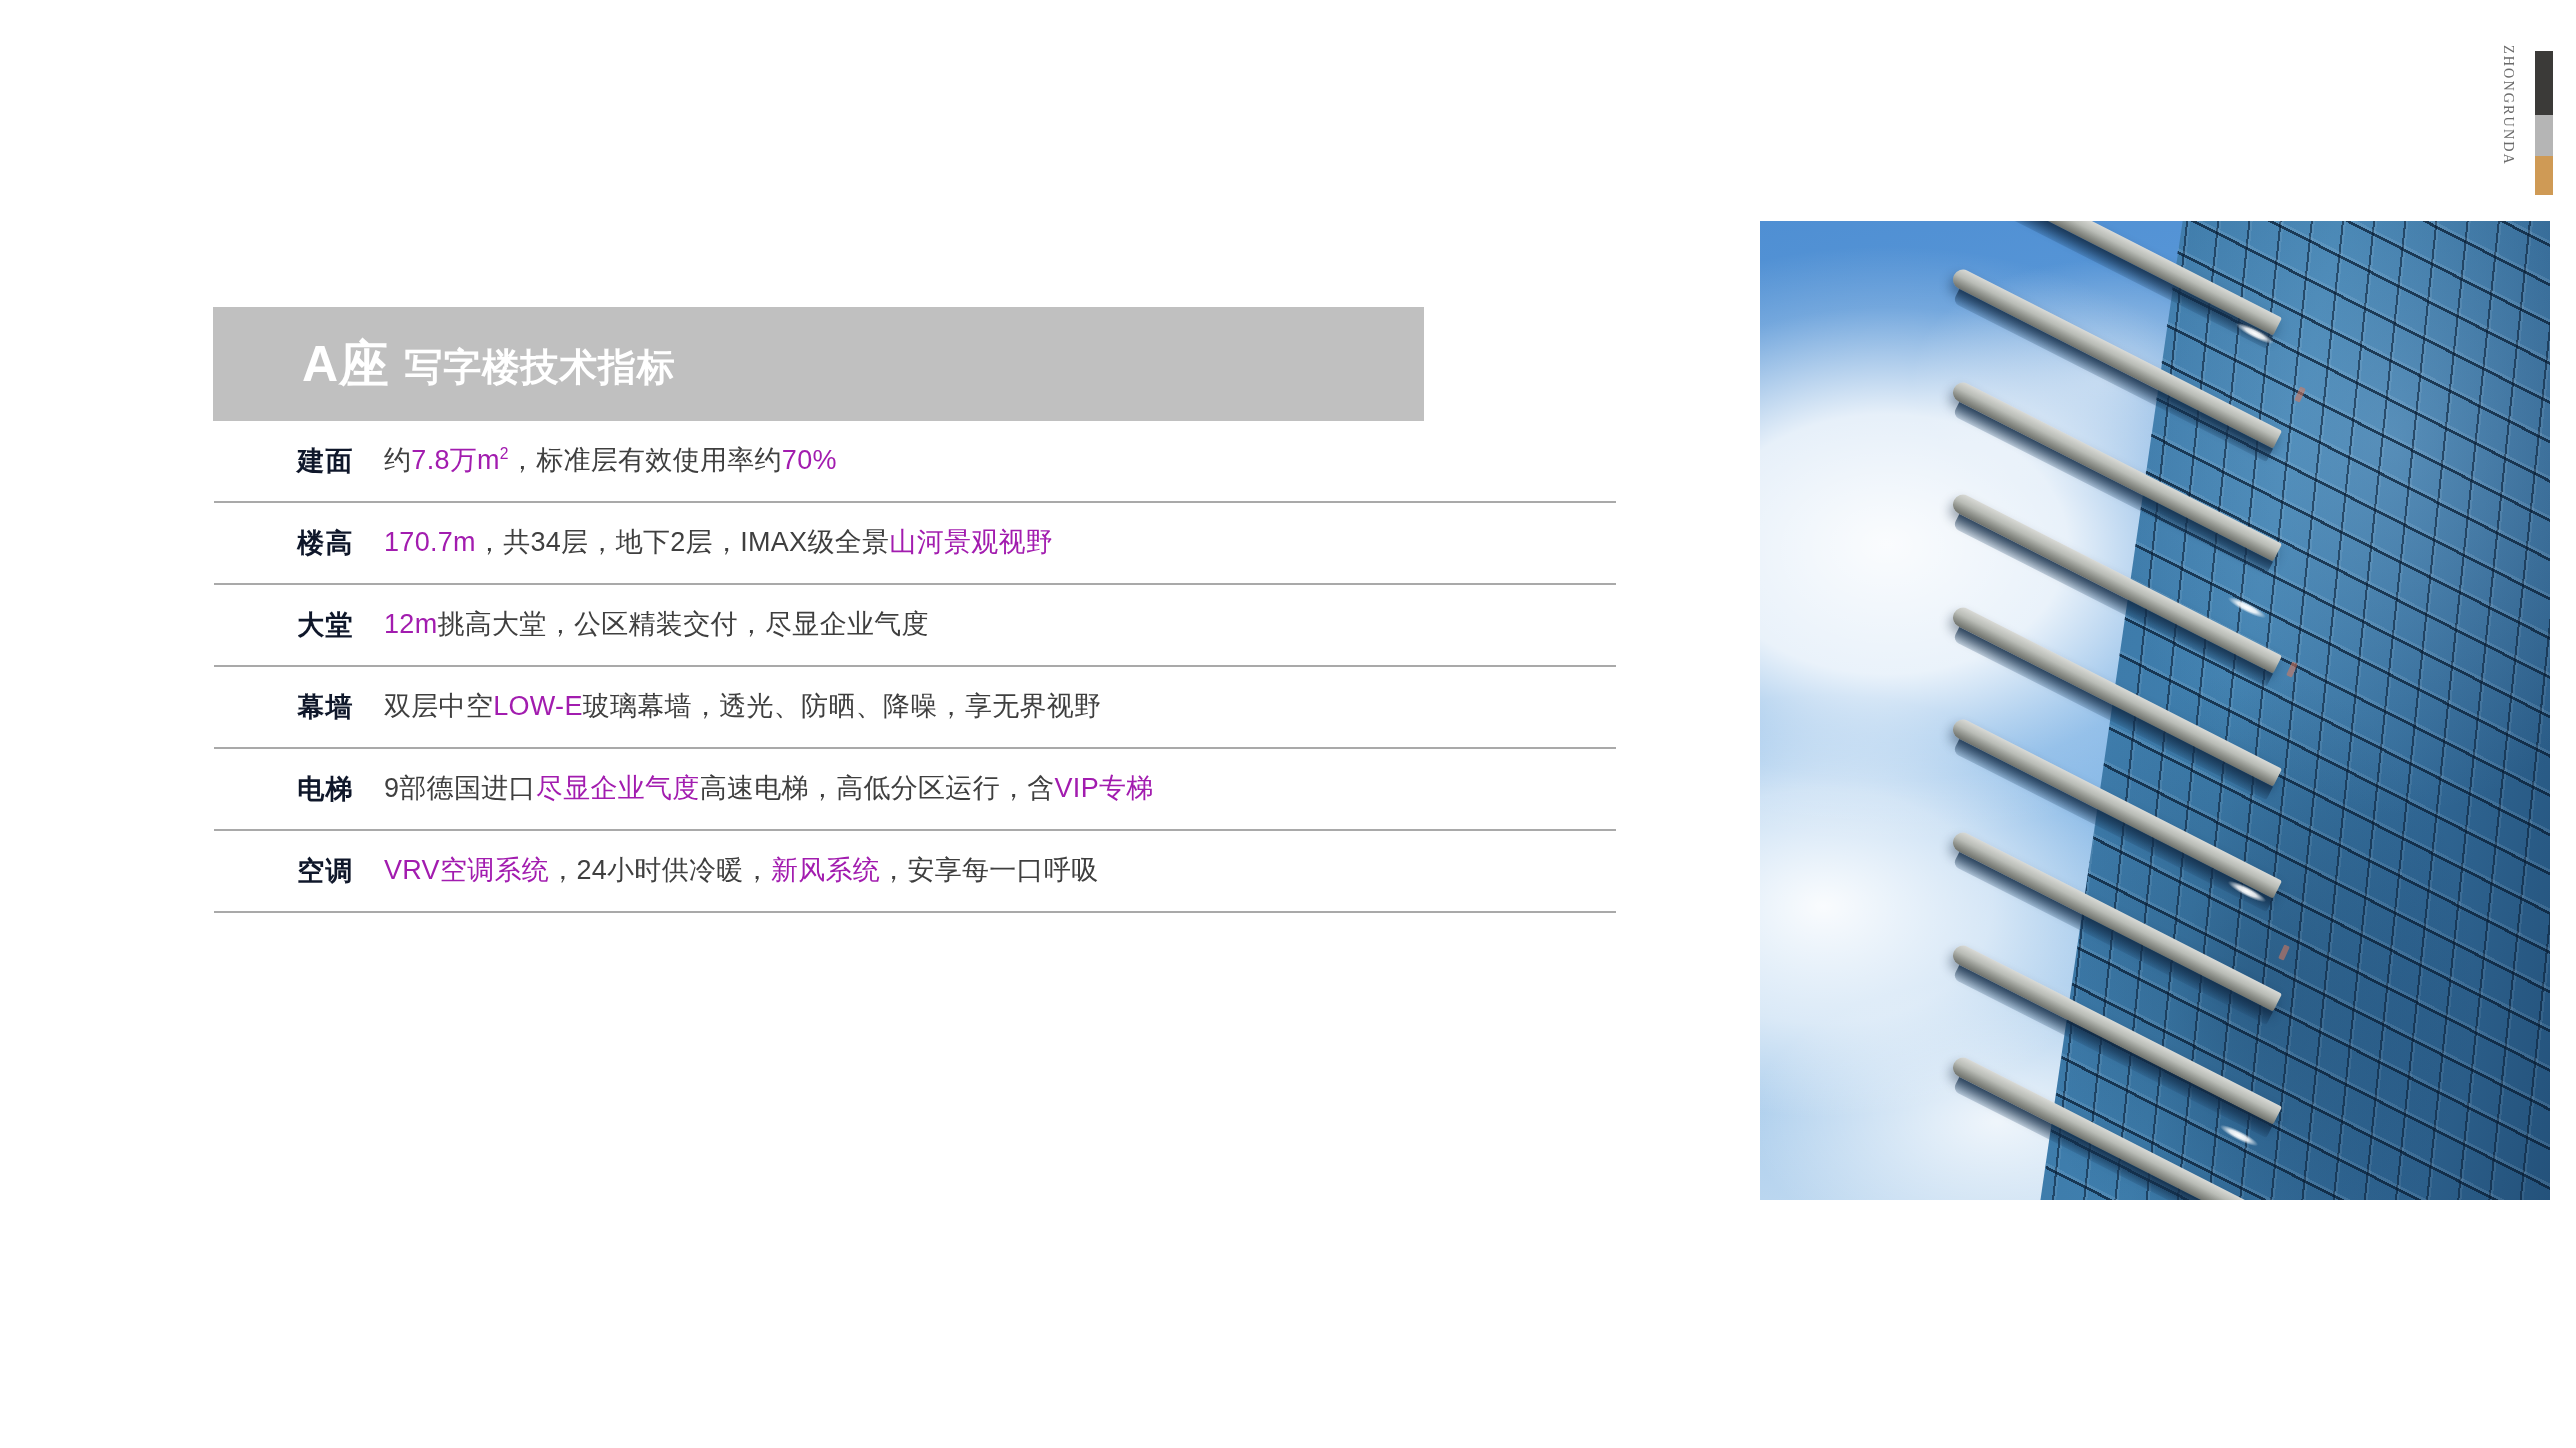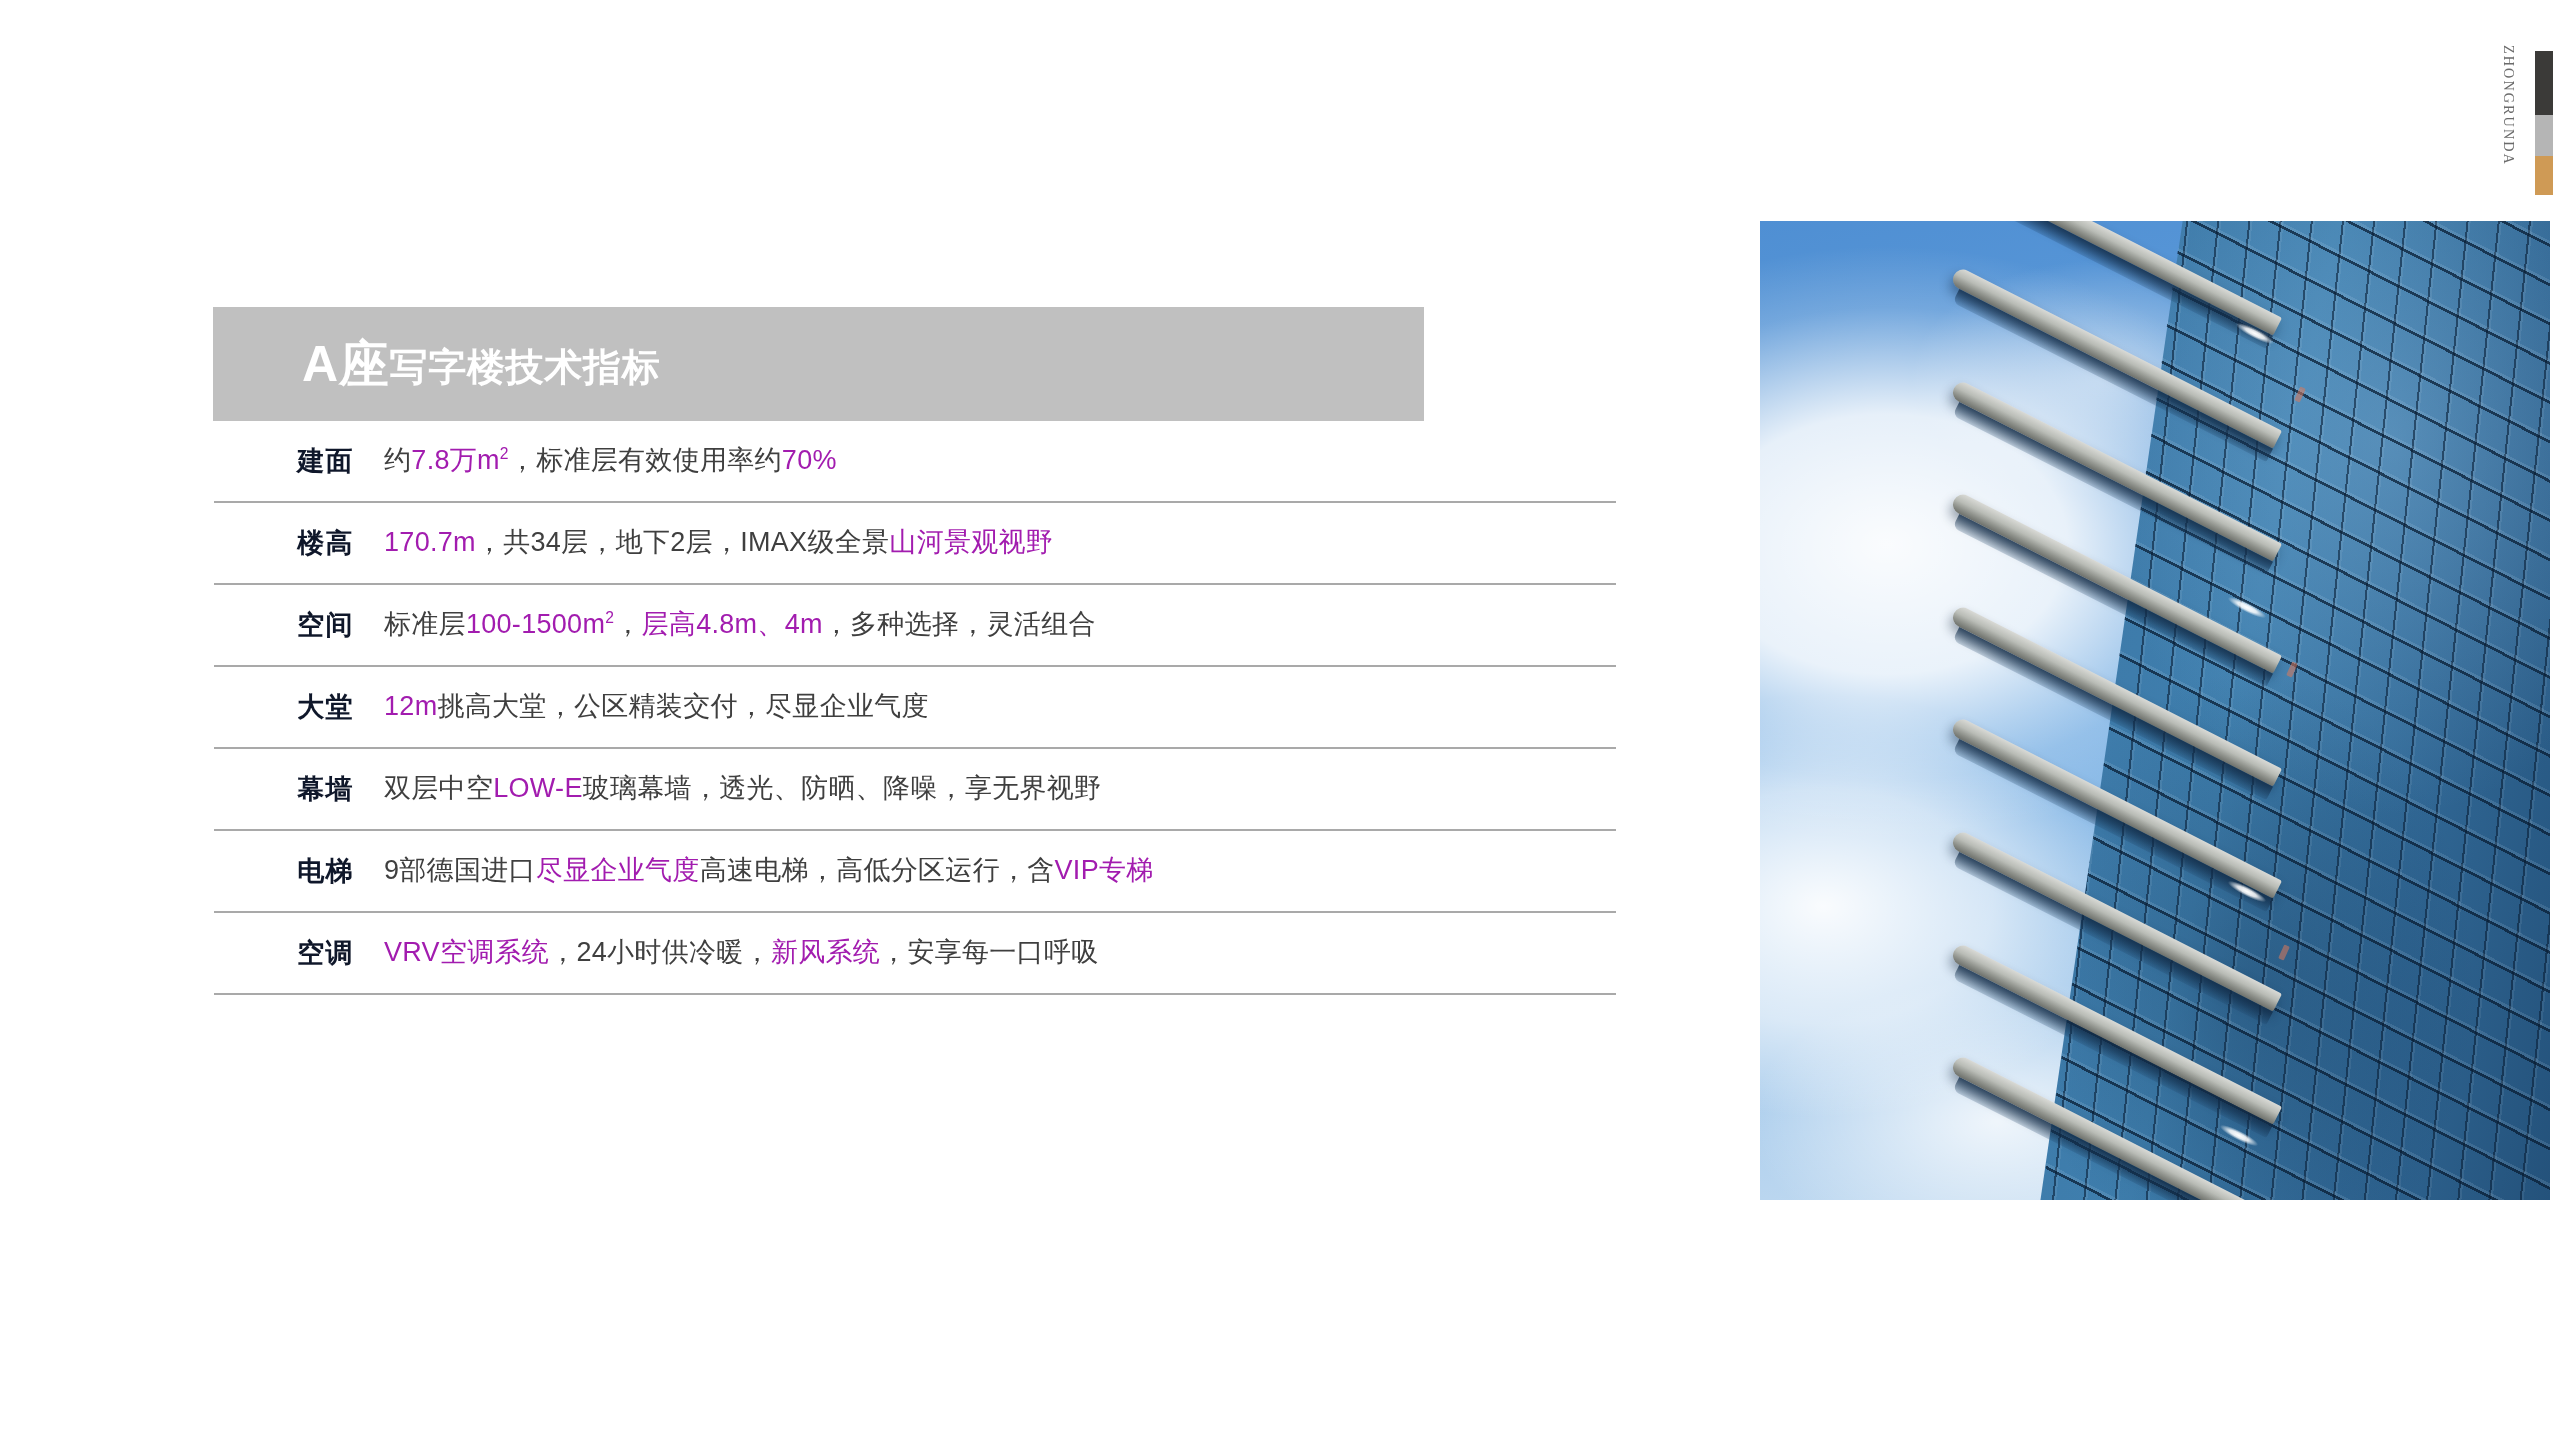--- a/index.html
+++ b/index.html
@@ -183,21 +183,21 @@
   }
   .title-bar .t-main {
     margin-left: 89px;
     color: #ffffff;
     font-size: 50px;
     font-weight: 700;
     letter-spacing: 0.7px;
     line-height: 1;
   }
   .title-bar .t-sub {
-    margin-left: 0;
+    margin-left: 15px;
     color: #ffffff;
     font-size: 38px;
     font-weight: 700;
     letter-spacing: 0.7px;
     line-height: 1;
     position: relative;
     top: 3.4px;
   }
 
   
@@ -286,24 +286,20 @@
 <div class="spec-table">
     <div class="spec-row">
       <div class="label">建面</div>
       <div class="value"><span>约</span><span class="hl">7.8万m</span><sup class="hl">2</sup><span>，标准层有效使用率约</span><span class="hl">70%</span></div>
     </div>
     <div class="spec-row">
       <div class="label">楼高</div>
       <div class="value"><span class="hl">170.7m</span><span>，共34层，地下2层，IMAX级全景</span><span class="hl">山河景观视野</span></div>
     </div>
     <div class="spec-row">
-      <div class="label">空间</div>
-      <div class="value"><span>标准层</span><span class="hl">100-1500m</span><sup class="hl">2</sup><span>，</span><span class="hl">层高4.8m、4m</span><span>，多种选择，灵活组合</span></div>
-    </div>
-    <div class="spec-row">
       <div class="label">大堂</div>
       <div class="value"><span class="hl">12m</span><span>挑高大堂，公区精装交付，尽显企业气度</span></div>
     </div>
     <div class="spec-row">
       <div class="label">幕墙</div>
       <div class="value"><span>双层中空</span><span class="hl">LOW-E</span><span>玻璃幕墙，透光、防晒、降噪，享无界视野</span></div>
     </div>
     <div class="spec-row">
       <div class="label">电梯</div>
       <div class="value"><span>9部德国进口</span><span class="hl">尽显企业气度</span><span>高速电梯，高低分区运行，含</span><span class="hl">VIP专梯</span></div>

